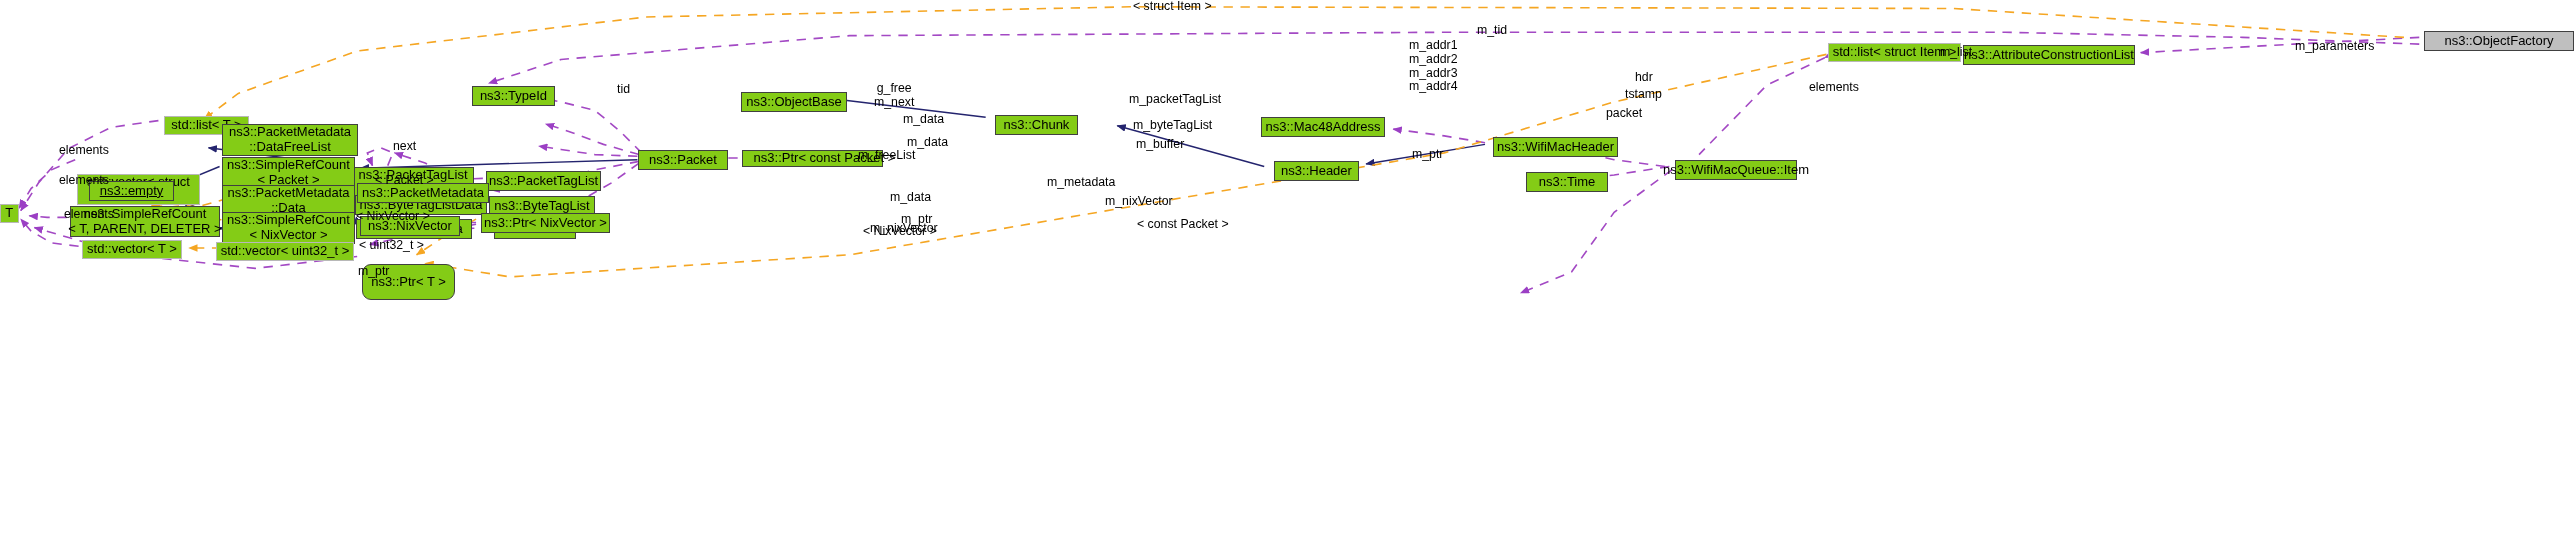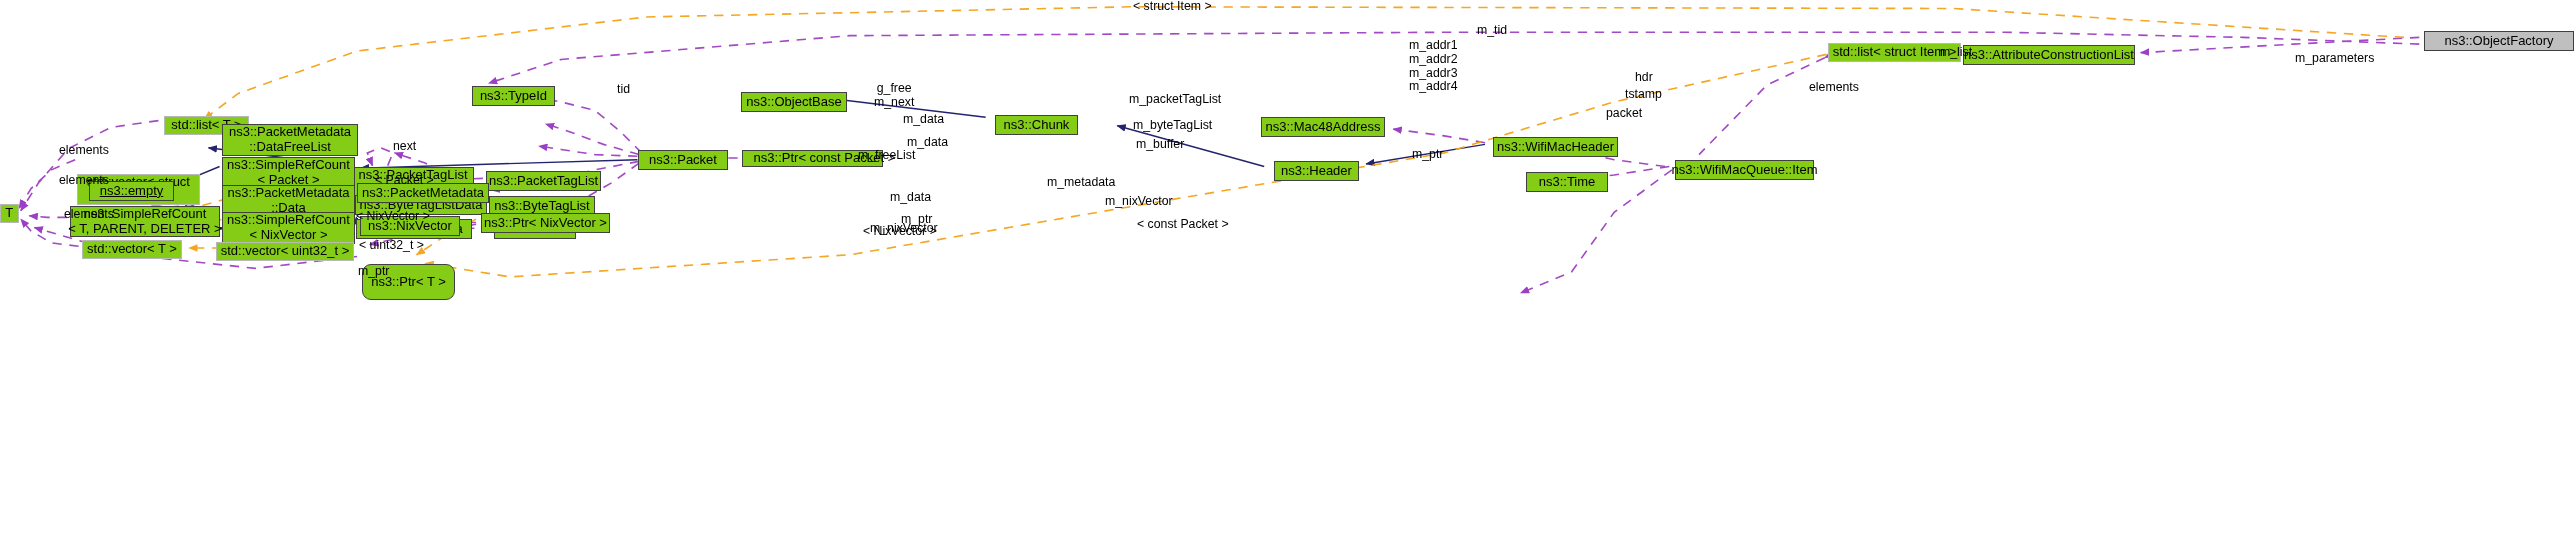--- a/index.html
+++ b/index.html
@@ -134,21 +134,21 @@
 <div class="node focus" style="left: 2424px; top: 31px; width: 150px; height: 20.4px;">ns3::ObjectFactory</div>
     <div class="node" style="left: 1963px; top: 45px; width: 172px; height: 20.4px;">ns3::AttributeConstructionList</div>
     <div class="node faint" style="left: 1828px; top: 43px; width: 133px; height: 18.7px;">std::list&lt; struct Item &gt;</div>
     <div class="node" style="left: 472px; top: 86px; width: 83px; height: 20.4px;">ns3::TypeId</div>
     <div class="node" style="left: 713px; top: 92px; width: 106px; height: 20.4px; margin-left: 28px;">ns3::ObjectBase</div>
     <div class="node" style="left: 995px; top: 115px; width: 83px; height: 20.4px;">ns3::Chunk</div>
     <div class="node" style="left: 1261px; top: 117px; width: 124px; height: 20.4px;">ns3::Mac48Address</div>
     <div class="node" style="left: 1493px; top: 137px; width: 125px; height: 20.4px;">ns3::WifiMacHeader</div>
     <div class="node" style="left: 1274px; top: 161px; width: 85px; height: 20.4px;">ns3::Header</div>
     <div class="node" style="left: 1526px; top: 172px; width: 82px; height: 20.4px;">ns3::Time</div>
-    <div class="node" style="left: 1675px; top: 160px; width: 139px; height: 20.4px;">ns3::WifiMacQueue::Item</div>
+    <div class="node" style="left: 1675px; top: 160px; width: 122px; height: 20.4px;">ns3::WifiMacQueue::Item</div>
     <div class="node" style="left: 352px; top: 167px; width: 122px; height: 32px;">ns3::PacketTagList
 ::TagData</div>
     <div class="node" style="left: 486px; top: 171px; width: 115px; height: 20.4px;">ns3::PacketTagList</div>
     <div class="node" style="left: 355px; top: 195px; width: 132px; height: 20.4px;">ns3::ByteTagListData</div>
     <div class="node" style="left: 489px; top: 196px; width: 106px; height: 20.4px;">ns3::ByteTagList</div>
     <div class="node" style="left: 356px; top: 219px; width: 116px; height: 20.4px;">ns3::Buffer::Data</div>
     <div class="node" style="left: 494px; top: 219px; width: 82px; height: 20.4px;">ns3::Buffer</div>
     <div class="node faint" style="left: 164px; top: 116px; width: 85px; height: 18.7px;">std::list&lt; T &gt;</div>
     <div class="node" style="left: 222px; top: 124px; width: 136px; height: 32px;">ns3::PacketMetadata
 ::DataFreeList</div>
@@ -166,21 +166,21 @@
     <div class="node" style="left: 70px; top: 206px; width: 150px; height: 31px;">ns3::SimpleRefCount
 &lt; T, PARENT, DELETER &gt;</div>
     <div class="node" style="left: 222px; top: 212px; width: 133px; height: 32px;">ns3::SimpleRefCount
 &lt; NixVector &gt;</div>
     <div class="node" style="left: 360px; top: 216px; width: 100px; height: 20.4px;">ns3::NixVector</div>
     <div class="node" style="left: 481px; top: 213px; width: 129px; height: 20.4px;">ns3::Ptr&lt; NixVector &gt;</div>
     <div class="node faint" style="left: 82px; top: 240px; width: 100px; height: 18.7px;">std::vector&lt; T &gt;</div>
     <div class="node faint" style="left: 216px; top: 242px; width: 138px; height: 18.7px;">std::vector&lt; uint32_t &gt;</div>
     <div class="node" style="left: 362px; top: 264px; width: 93px; height: 36px; border-radius: 9px;">ns3::Ptr&lt; T &gt;</div>
     <div class="edge-label" style="left: 1133px; top: 0px;">&lt; struct Item &gt;</div>
-    <div class="edge-label" style="left: 2295px; top: 52px;">m_parameters</div>
+    <div class="edge-label" style="left: 2295px; top: 40px;">m_parameters</div>
     <div class="edge-label" style="left: 1477px; top: 24px;">m_tid</div>
     <div class="edge-label" style="left: 1940px; top: 46px;">m_list</div>
     <div class="edge-label" style="left: 1809px; top: 81px;">elements</div>
     <div class="edge-label" style="left: 617px; top: 83px;">tid</div>
     <div class="edge-label" style="left: 393px; top: 140px;">next</div>
     <div class="edge-label" style="left: 874px; top: 82px;">g_free
 m_next</div>
     <div class="edge-label" style="left: 1409px; top: 39px;">m_addr1
 m_addr2
 m_addr3

